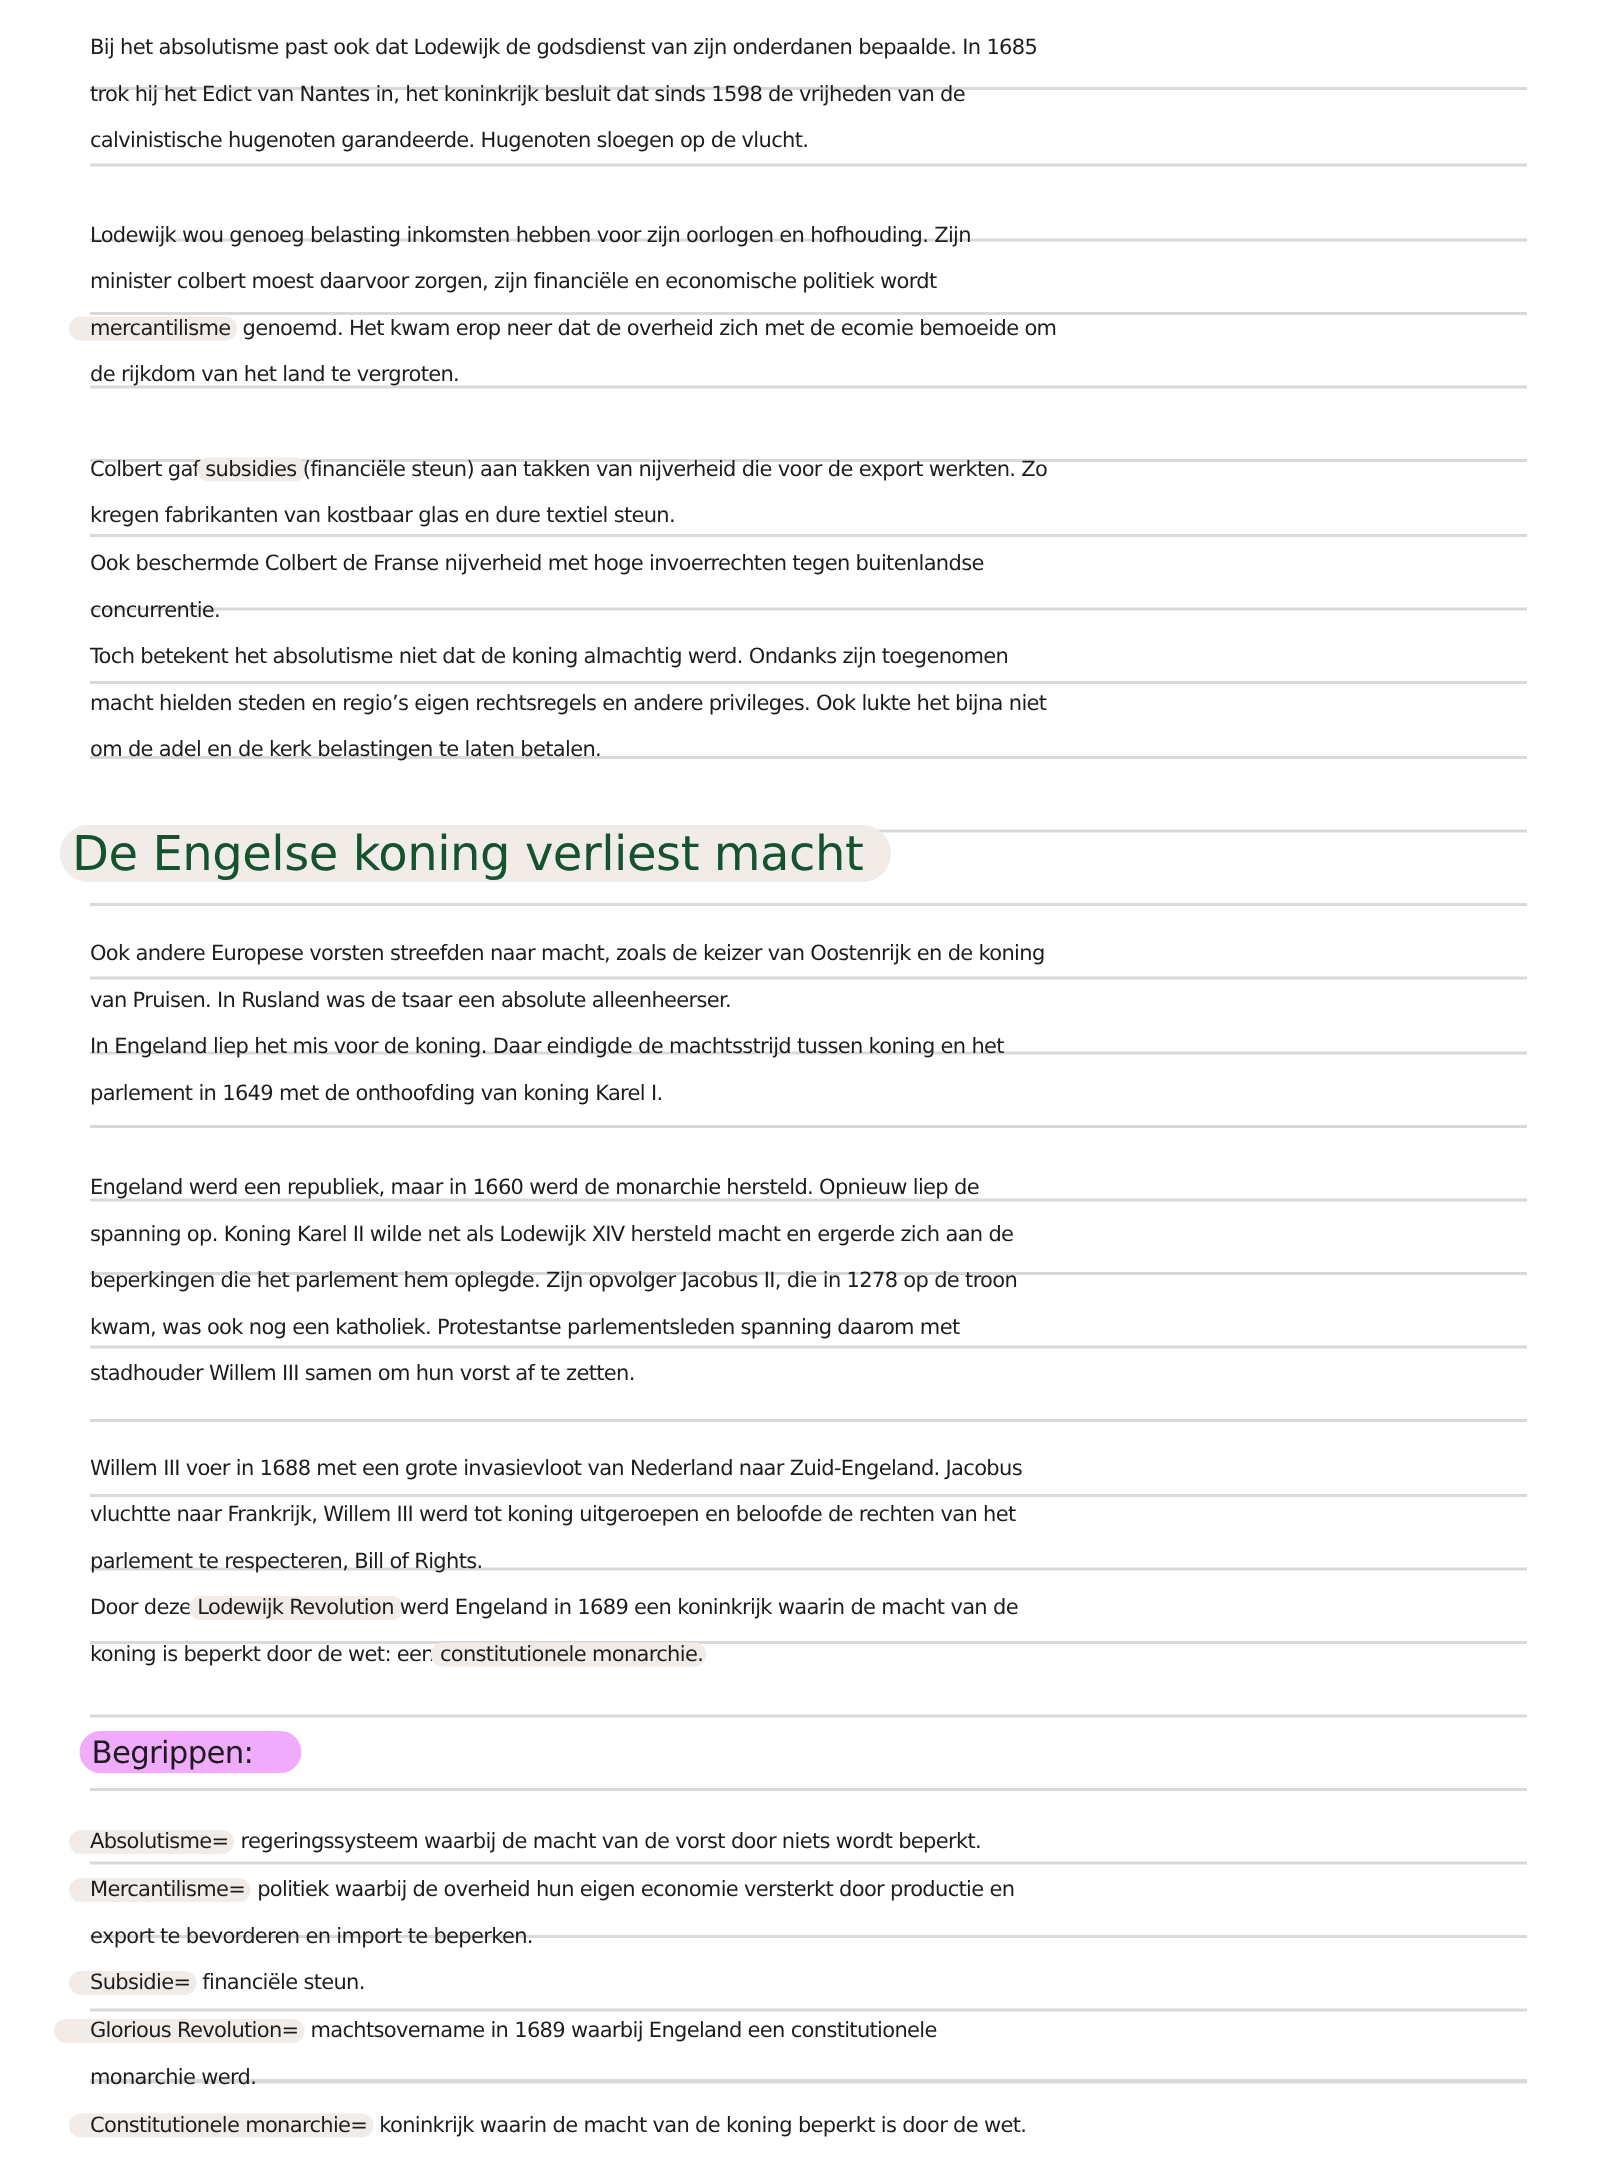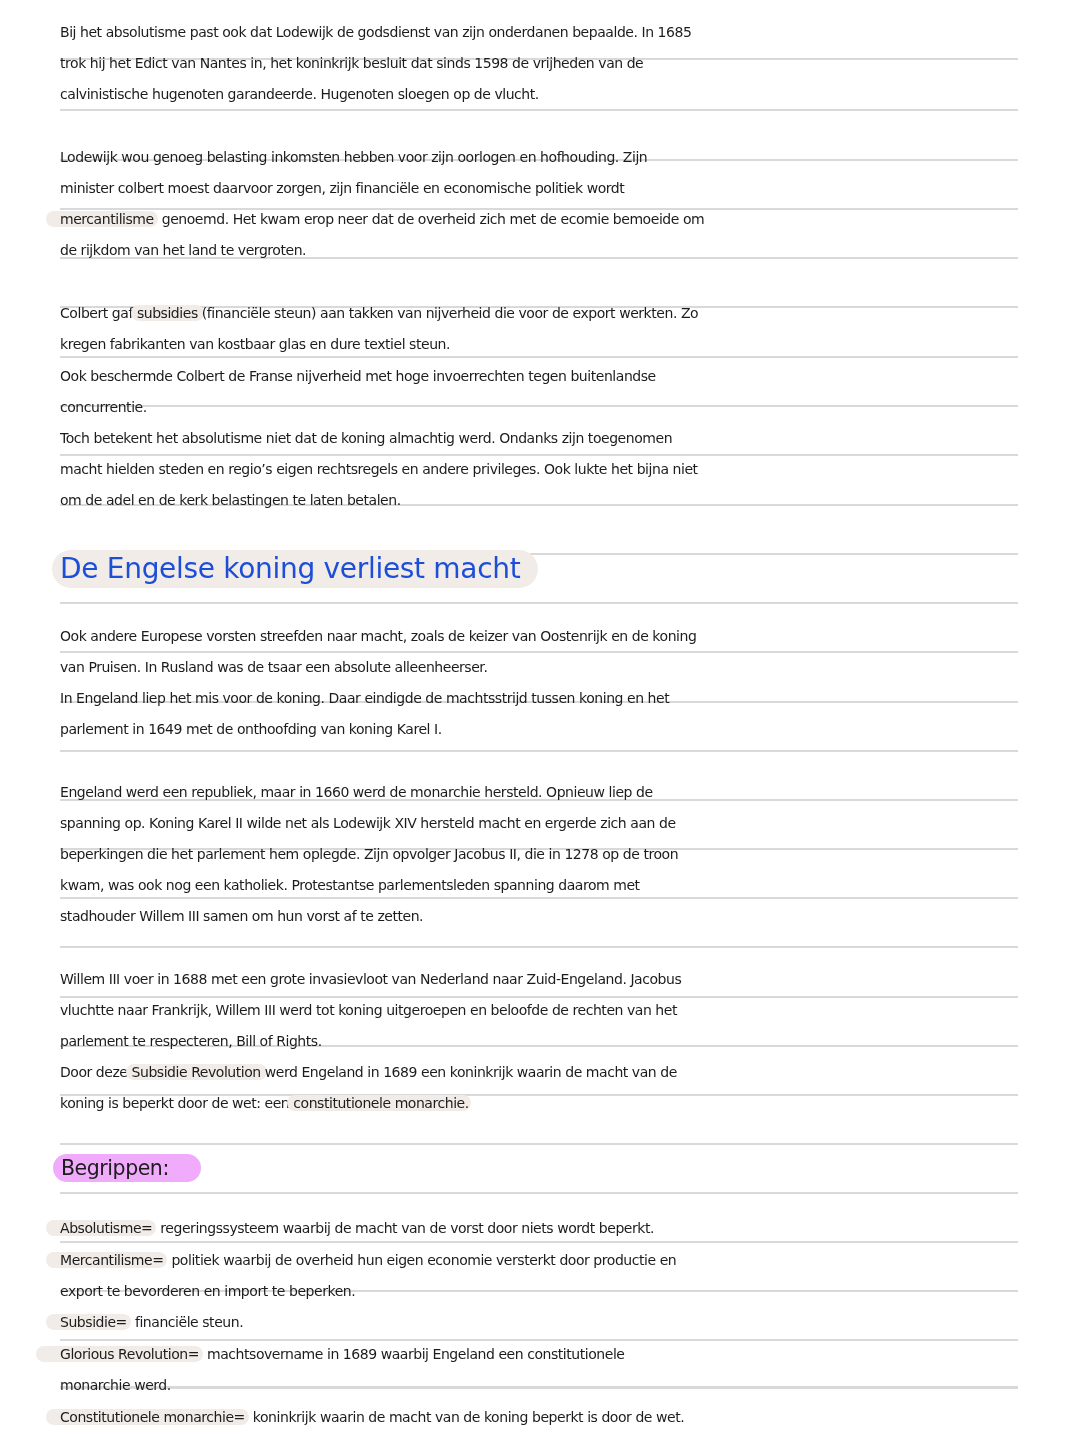--- a/index.html
+++ b/index.html
@@ -3,22 +3,22 @@
 <meta charset="utf-8">
 <style>
   html, body { margin: 0; padding: 0; background: #ffffff; }
   body { width: 1080px; height: 1439px; position: relative; overflow: hidden;
          font-family: "DejaVu Sans", sans-serif; color: #1c1c1c; }
   .rule { position: absolute; left: 60px; width: 958px; height: 2px; background: #d9d9d9; }
   .line { position: absolute; left: 60px; font-size: 14px; line-height: 28px; white-space: nowrap;
           letter-spacing: -0.45px; }
   .hl { background: #f1ece8; border-radius: 14px; padding: 0 6px; margin: 0 -6px; }
   .hl-left { background: #f1ece8; border-radius: 14px; padding: 0 4px 0 14px; margin-left: -14px; }
-  .heading { position: absolute; left: 52px; top: 550px; font-size: 28px; line-height: 38px;
-             letter-spacing: -0.3px; background: #f1ece8; border-radius: 19px; padding: 0 18px 0 8px; color: #1d4ed8; }
+  .heading { position: absolute; left: 40px; top: 550px; font-size: 32px; line-height: 38px;
+             letter-spacing: -0.3px; background: #f1ece8; border-radius: 19px; padding: 0 18px 0 8px; color: #14532d; }
   .begrippen { position: absolute; left: 53px; top: 1154px; font-size: 20.5px; line-height: 28px;
                background: #f0abfc; border-radius: 14px; padding: 0 32px 0 8px; letter-spacing: -0.45px; }
 </style>
 </head>
 <body>
 
 <div>
   <div class="rule" style="top:58px"></div>
   <div class="rule" style="top:109px"></div>
   <div class="rule" style="top:159px"></div>
@@ -86,21 +86,21 @@
   <div class="line" style="top:809px">spanning op. Koning Karel II wilde net als Lodewijk XIV hersteld macht en ergerde zich aan de</div>
   <div class="line" style="top:840px">beperkingen die het parlement hem oplegde. Zijn opvolger Jacobus II, die in 1278 op de troon</div>
   <div class="line" style="top:871px">kwam, was ook nog een katholiek. Protestantse parlementsleden spanning daarom met</div>
   <div class="line" style="top:902px">stadhouder Willem III samen om hun vorst af te zetten.</div>
 </div>
 
 <div>
   <div class="line" style="top:965px">Willem III voer in 1688 met een grote invasievloot van Nederland naar Zuid-Engeland. Jacobus</div>
   <div class="line" style="top:996px">vluchtte naar Frankrijk, Willem III werd tot koning uitgeroepen en beloofde de rechten van het</div>
   <div class="line" style="top:1027px">parlement te respecteren, Bill of Rights.</div>
-  <div class="line" style="top:1058px"><span>Door deze </span><span class="hl">Subsidie Revolution</span><span> werd Engeland in 1689 een koninkrijk waarin de macht van de</span></div>
+  <div class="line" style="top:1058px"><span>Door deze </span><span class="hl">Lodewijk Revolution</span><span> werd Engeland in 1689 een koninkrijk waarin de macht van de</span></div>
   <div class="line" style="top:1089px"><span>koning is beperkt door de wet: een </span><span class="hl">constitutionele monarchie</span><span>.</span></div>
 </div>
 
 <div class="begrippen">Begrippen:</div>
 
 <div>
   <div class="line" style="top:1214px"><span class="hl-left">Absolutisme=</span><span> regeringssysteem waarbij de macht van de vorst door niets wordt beperkt.</span></div>
   <div class="line" style="top:1246px"><span class="hl-left">Mercantilisme=</span><span> politiek waarbij de overheid hun eigen economie versterkt door productie en</span></div>
   <div class="line" style="top:1277px">export te bevorderen en import te beperken.</div>
   <div class="line" style="top:1308px"><span class="hl-left">Subsidie=</span><span> financiële steun.</span></div>

